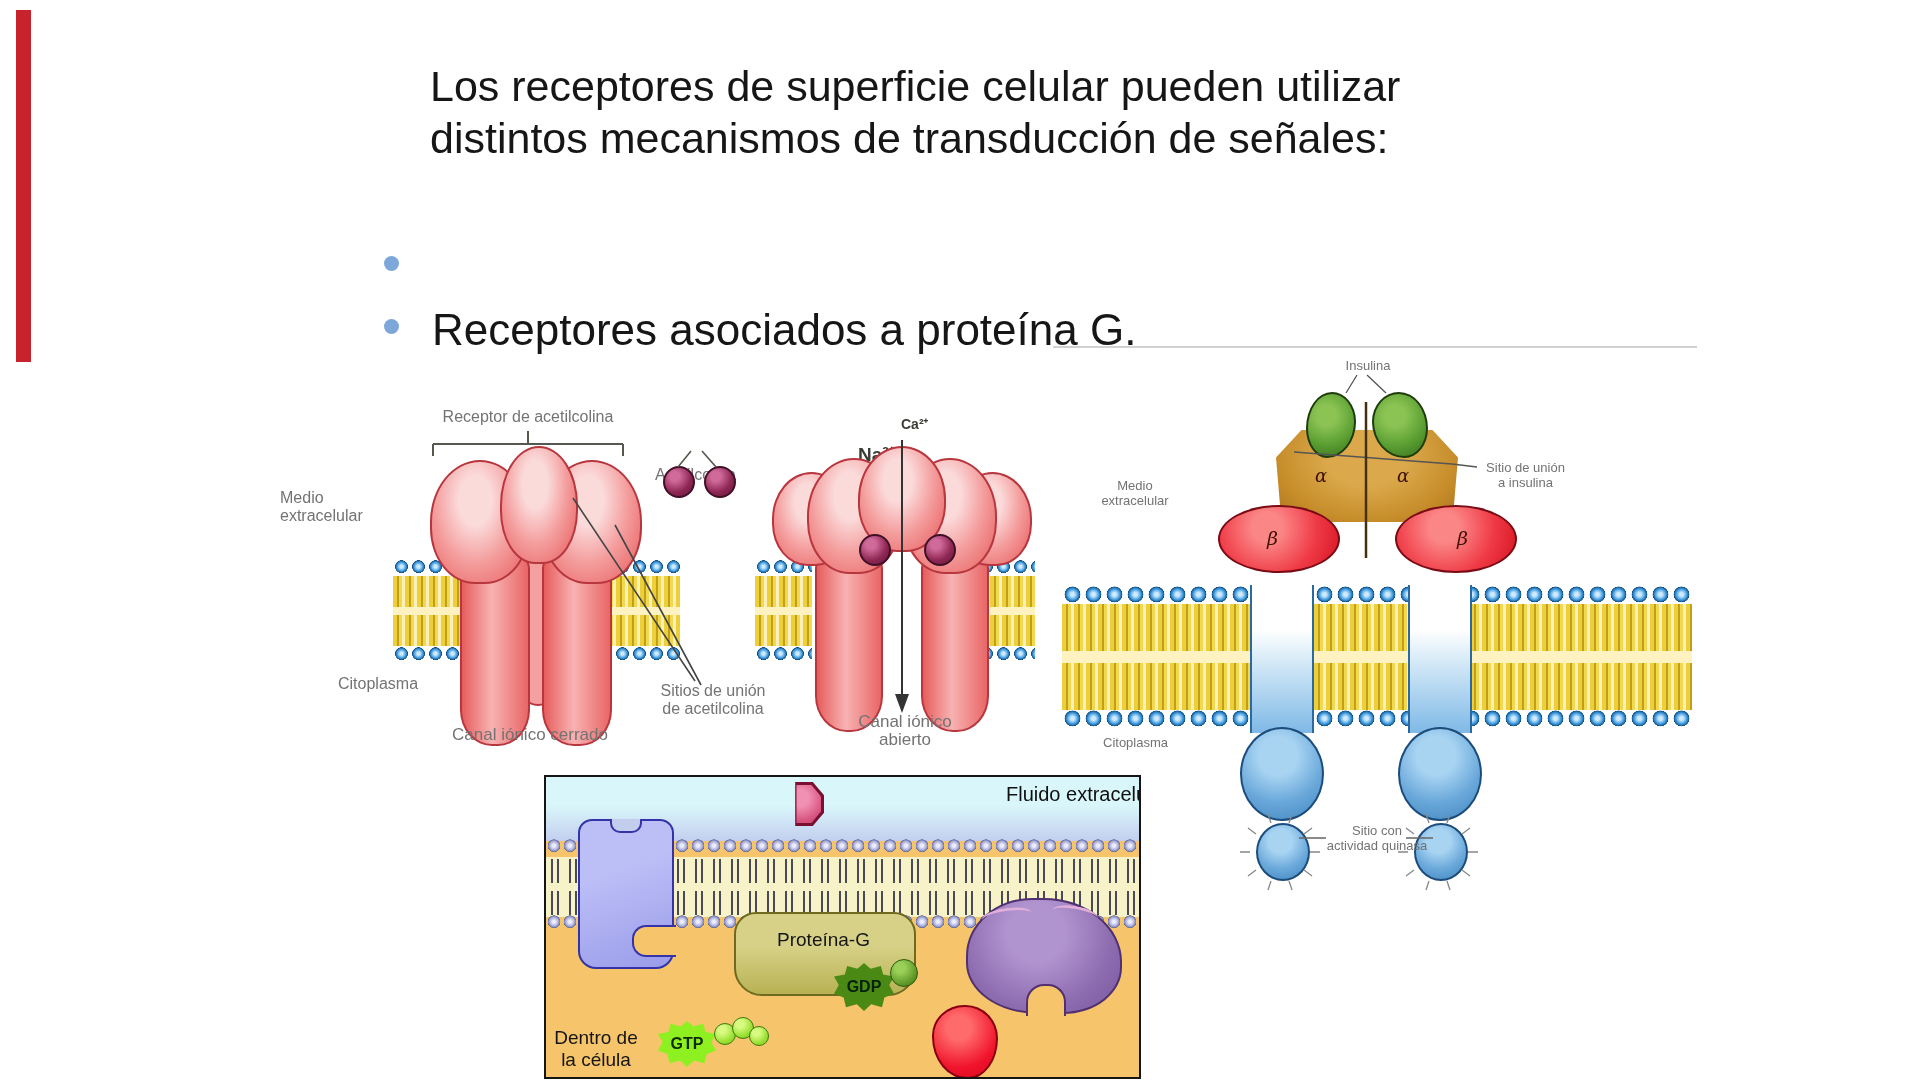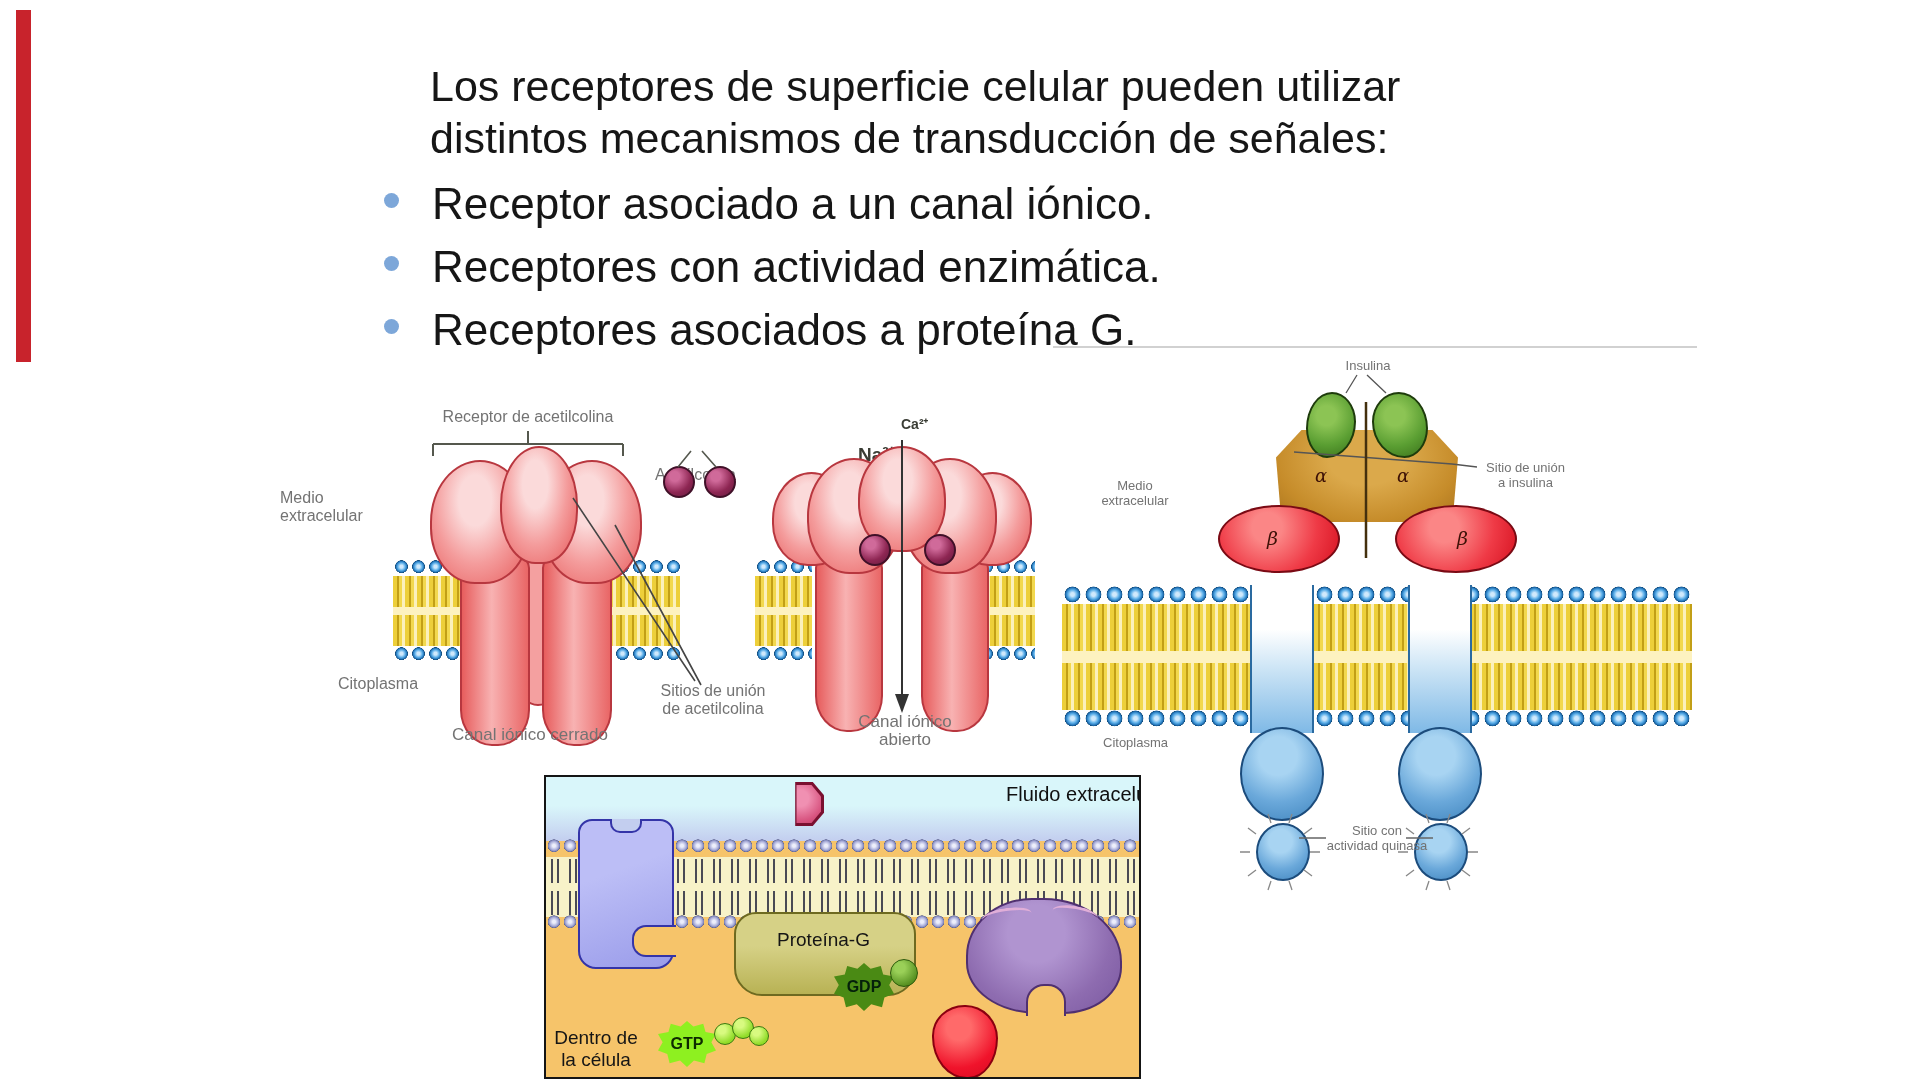--- a/index.html
+++ b/index.html
@@ -76,27 +76,22 @@
 
 <div class="canvas">
 
   <div class="abs accent-bar"></div>
 
   <div class="abs title">
     <div>Los receptores de superficie celular pueden utilizar</div>
     <div>distintos mecanismos de transducción de señales:</div>
   </div>
 
-  <div class="abs bullet-row" style="top:178px;">
-    <div class="abs bullet-dot"></div>
-    <div class="abs bullet-text">Receptor asociado a un canal iónico.</div>
-  </div>
   <div class="abs bullet-row" style="top:241px;">
     <div class="abs bullet-dot"></div>
-    <div class="abs bullet-text">Receptores con actividad enzimática.</div>
   </div>
   <div class="abs bullet-row" style="top:304px;">
     <div class="abs bullet-dot"></div>
     <div class="abs bullet-text">Receptores asociados a proteína G.</div>
   </div>
 
   <div class="abs" style="left:280px;top:400px;width:480px;height:350px;">
     <div class="abs dlabel center" style="left:148px;top:8px;width:200px;">Receptor de acetilcolina</div>
     <div class="abs dlabel" style="left:375px;top:30px;width:95px;margin-top:36px;">Acetilcolina</div>
     <div class="abs dlabel" style="left:0px;top:89px;width:125px;">Medio extracelular</div>

